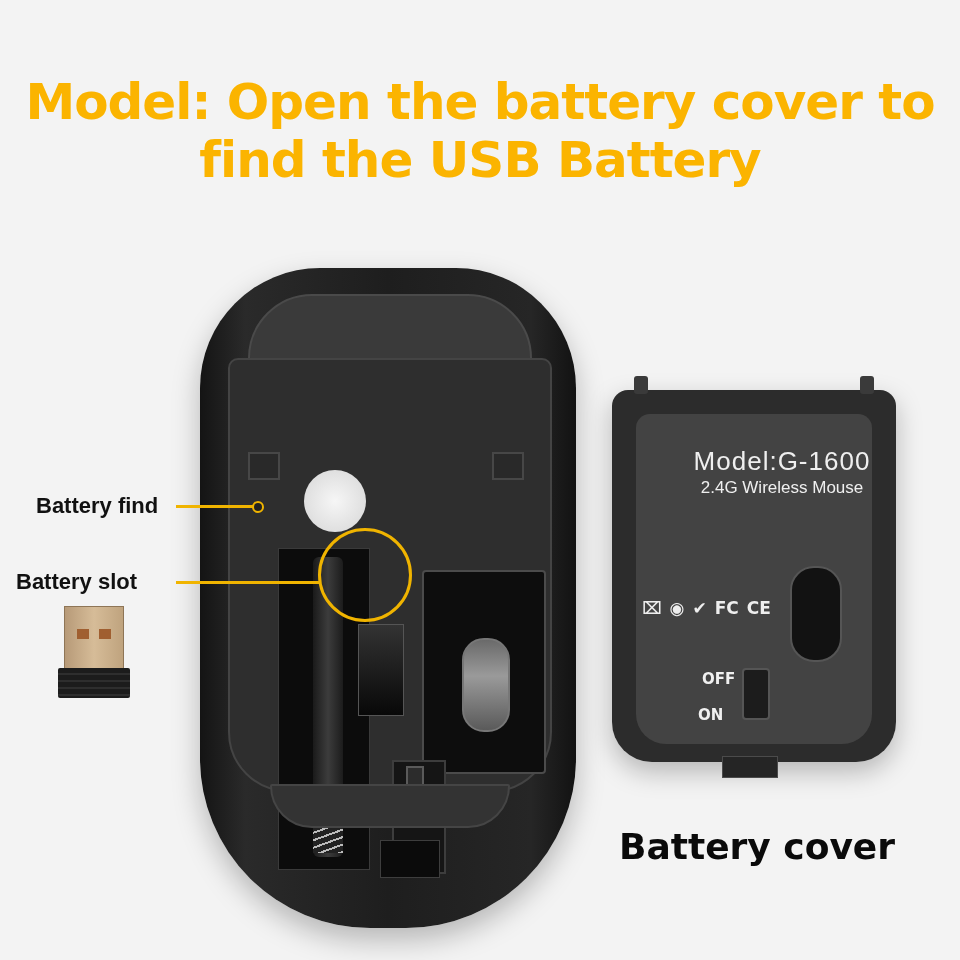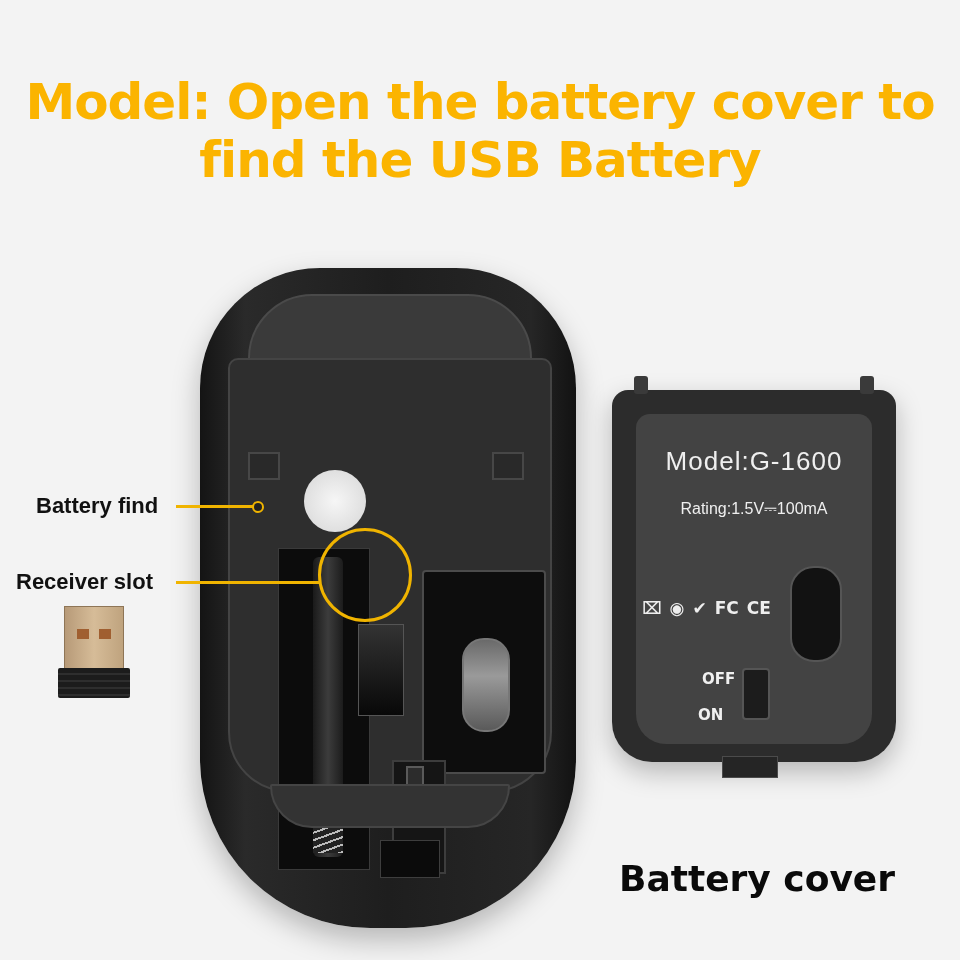--- a/index.html
+++ b/index.html
@@ -34,30 +34,30 @@
   .usb { position:absolute; left:58px; top:606px; width:72px; height:92px; }
   .usb-metal { position:absolute; left:6px; top:0; width:58px; height:62px; background:linear-gradient(90deg,#b79a78,#d6bc98,#bfa37e); border:1px solid #8e7556; }
   .usb-hole { position:absolute; width:12px; height:10px; background:#a05f30; }
   .usb-body { position:absolute; left:0; top:62px; width:72px; height:30px; background:repeating-linear-gradient(180deg,#1c1c1c 0 5px,#2e2e2e 5px 7px); border-radius:2px; }
 
   
   .cover { position:absolute; left:612px; top:390px; width:284px; height:372px; border-radius:16px 16px 40px 40px; background:#2c2c2c; box-shadow:0 10px 26px rgba(0,0,0,.25); }
   .cover-inner { position:absolute; left:24px; top:24px; width:236px; height:330px; border-radius:14px 14px 30px 30px; background:#434343; }
   .cover-hook { position:absolute; top:-14px; width:14px; height:18px; background:#3a3a3a; border-radius:3px; }
   .cover-latch { position:absolute; left:110px; top:366px; width:54px; height:20px; background:#252525; border:1px solid #4b4b4b; }
-  .cover-text { position:absolute; left:0; width:284px; text-align:center; color:#efefef; font-family:"Liberation Sans", sans-serif; }
+  .cover-text { position:absolute; left:0; width:284px; text-align:center; color:#efefef; font-family:"Liberation Sans", sans-serif;padding-left:28px; }
   .model { top:56px; font-size:26px; letter-spacing:1px; }
   .subtitle { top:88px; font-size:17px; }
   .rating { top:110px; font-size:16px; }
   .made-in { top:130px; font-size:17px; }
   .cert-icons { position:absolute; left:30px; top:208px; display:flex; gap:8px; color:#eee; font-size:17px; font-weight:bold; font-family:"DejaVu Sans", sans-serif; }
   .slot-oval { position:absolute; left:178px; top:176px; width:48px; height:92px; border-radius:24px; background:#121212; border:2px solid #555; }
   .switch-label { position:absolute; color:#f0f0f0; font-family:"DejaVu Sans", sans-serif; font-weight:bold; font-size:15px; }
   .switch { position:absolute; left:130px; top:278px; width:24px; height:48px; border-radius:4px; background:#1c1c1c; border:2px solid #555; }
-  .cover-caption { position:absolute; left:612px; top:826px; width:290px; text-align:center; font-family:"DejaVu Sans", sans-serif; font-weight:bold; font-size:36px; color:#0a0a0a;margin-top:32px; }
+  .cover-caption { position:absolute; left:612px; top:826px; width:290px; text-align:center; font-family:"DejaVu Sans", sans-serif; font-weight:bold; font-size:36px; color:#0a0a0a; }
 </style>
 </head>
 <body>
 
 <div class="headline l1">Model: Open the battery cover to</div>
 <div class="headline l2">find the USB Battery</div>
 
 <div class="mouse">
   <div class="mouse-top-pad"></div>
   <div class="mouse-inner">
@@ -76,37 +76,37 @@
     <div class="small-switch"></div>
     <div class="bottom-notch"></div>
   </div>
   <div class="mouse-bottom-pad"></div>
 </div>
 
 <div class="highlight-circle"></div>
 <div class="label" style="left:36px; top:494px;">Battery find</div>
 <div class="callout-line" style="left:176px; top:505px; width:80px;"></div>
 <div class="callout-dot" style="left:252px; top:501px;"></div>
-<div class="label" style="left:16px; top:570px;">Receiver slot</div>
+<div class="label" style="left:16px; top:570px;">Battery slot</div>
 <div class="callout-line" style="left:176px; top:581px; width:144px;"></div>
 
 <div class="usb">
   <div class="usb-metal">
     <div class="usb-hole" style="left:12px; top:22px;"></div>
     <div class="usb-hole" style="left:34px; top:22px;"></div>
   </div>
   <div class="usb-body"></div>
 </div>
 
 <div class="cover">
   <div class="cover-hook" style="left:22px;"></div>
   <div class="cover-hook" style="left:248px;"></div>
   <div class="cover-inner"></div>
   <div class="cover-text model">Model:G-1600</div>
-  <div class="cover-text rating">Rating:1.5V⎓100mA</div>
+  <div class="cover-text subtitle">2.4G Wireless Mouse</div>
   <div class="cert-icons">
     <span>⌧</span>
     <span>◉</span>
     <span>✔</span>
     <span>FC</span>
     <span>CE</span>
   </div>
   <div class="slot-oval"></div>
   <div class="switch-label" style="left:90px; top:280px;">OFF</div>
   <div class="switch-label" style="left:86px; top:316px;">ON</div>

